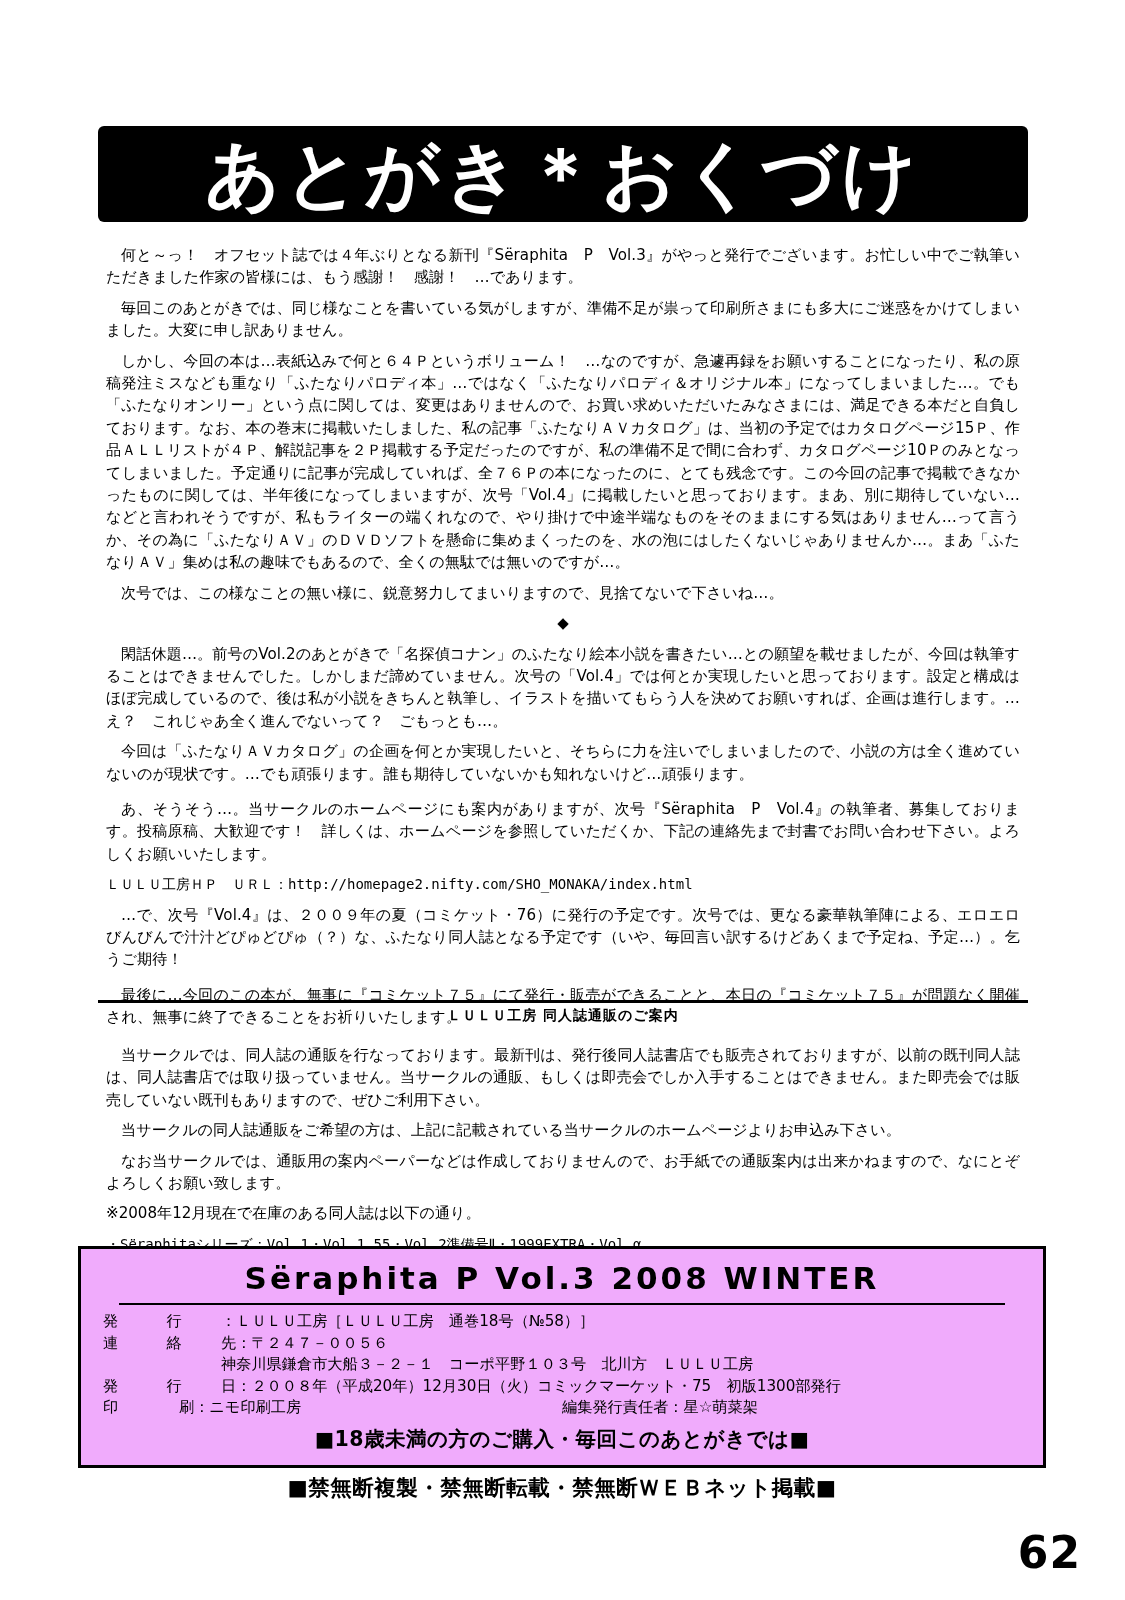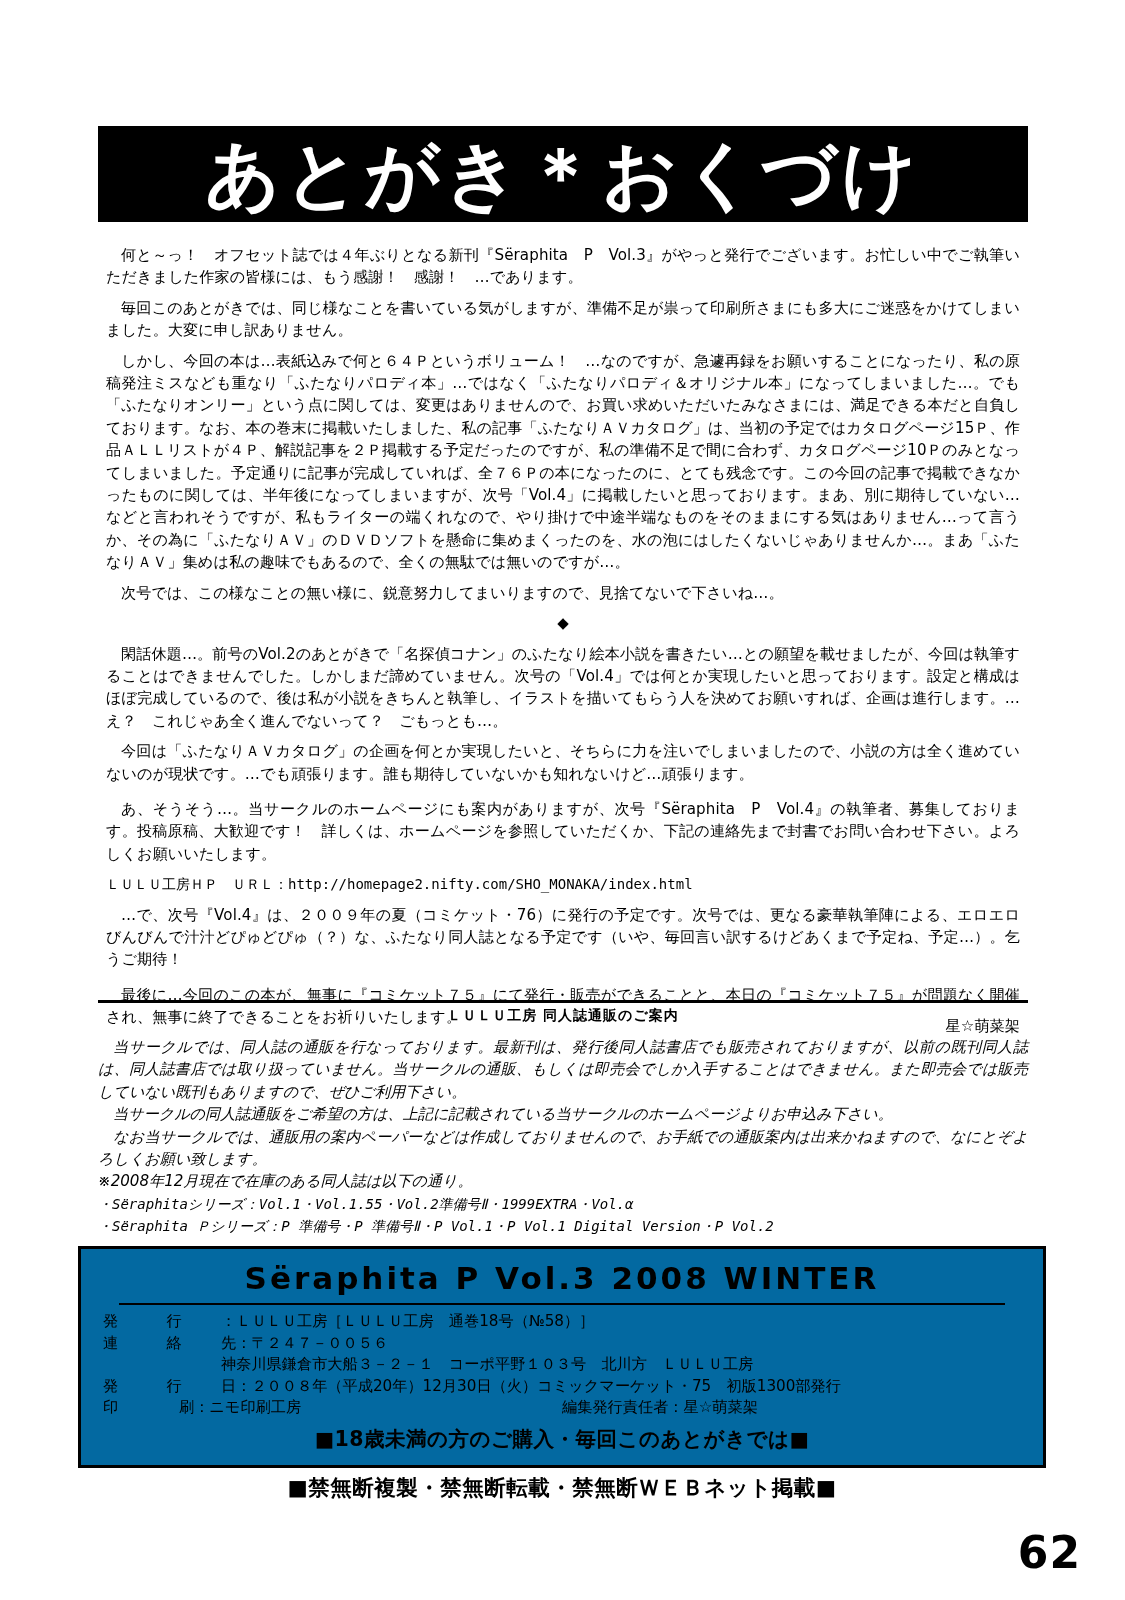--- a/index.html
+++ b/index.html
@@ -25,20 +25,21 @@
   .banner {
     position: absolute;
     left: 98px;
     top: 126px;
     width: 930px;
     height: 96px;
     background: #000000;
     display: flex;
     align-items: center;
     justify-content: center;
+    border-radius: 6px;
   }
   .banner-text {
     color: #ffffff;
     font-family: "DejaVu Sans", "Liberation Sans", sans-serif;
     font-size: 74px;
     font-weight: bold;
     letter-spacing: 4px;
     line-height: 1;
     white-space: nowrap;
   }
@@ -91,42 +92,41 @@
   .lulu-body {
     position: absolute;
     left: 98px;
     top: 1036px;
     width: 930px;
     font-size: 15.1px;
     line-height: 22.4px;
     text-align: justify;
   }
   .lulu-body p {
-    margin: 0;
+    margin: 8px;
     text-indent: 1em;
-    font-style: italic;
   }
   .lulu-body p.noindent {
     text-indent: 0;
   }
   .mono {
     font-family: "DejaVu Sans Mono", "Liberation Mono", monospace;
     font-size: 14px;
     letter-spacing: 0px;
   }
   
   .colophon {
     position: absolute;
     left: 78px;
     top: 1246px;
     width: 968px;
     height: 222px;
     border: 3px solid #000;
     box-sizing: border-box;
-    background: #0369a1;
+    background: #f0abfc;
   }
   .colophon-title {
     text-align: center;
     font-size: 31px;
     font-weight: bold;
     letter-spacing: 3px;
     margin-top: 11px;
     white-space: nowrap;
   }
   .colo-rule {
@@ -196,21 +196,20 @@
     <p>毎回このあとがきでは、同じ様なことを書いている気がしますが、準備不足が祟って印刷所さまにも多大にご迷惑をかけてしまいました。大変に申し訳ありません。</p>
     <p>しかし、今回の本は…表紙込みで何と６４Ｐというボリューム！　…なのですが、急遽再録をお願いすることになったり、私の原稿発注ミスなども重なり「ふたなりパロディ本」…ではなく「ふたなりパロディ＆オリジナル本」になってしまいました…。でも「ふたなりオンリー」という点に関しては、変更はありませんので、お買い求めいただいたみなさまには、満足できる本だと自負しております。なお、本の巻末に掲載いたしました、私の記事「ふたなりＡＶカタログ」は、当初の予定ではカタログページ15Ｐ、作品ＡＬＬリストが４Ｐ、解説記事を２Ｐ掲載する予定だったのですが、私の準備不足で間に合わず、カタログページ10Ｐのみとなってしまいました。予定通りに記事が完成していれば、全７６Ｐの本になったのに、とても残念です。この今回の記事で掲載できなかったものに関しては、半年後になってしまいますが、次号「Vol.4」に掲載したいと思っております。まあ、別に期待していない…などと言われそうですが、私もライターの端くれなので、やり掛けで中途半端なものをそのままにする気はありません…って言うか、その為に「ふたなりＡＶ」のＤＶＤソフトを懸命に集めまくったのを、水の泡にはしたくないじゃありませんか…。まあ「ふたなりＡＶ」集めは私の趣味でもあるので、全くの無駄では無いのですが…。</p>
     <p>次号では、この様なことの無い様に、鋭意努力してまいりますので、見捨てないで下さいね…。</p>
     <p class="diamond noindent">◆</p>
     <p>閑話休題…。前号のVol.2のあとがきで「名探偵コナン」のふたなり絵本小説を書きたい…との願望を載せましたが、今回は執筆することはできませんでした。しかしまだ諦めていません。次号の「Vol.4」では何とか実現したいと思っております。設定と構成はほぼ完成しているので、後は私が小説をきちんと執筆し、イラストを描いてもらう人を決めてお願いすれば、企画は進行します。…え？　これじゃあ全く進んでないって？　ごもっとも…。</p>
     <p>今回は「ふたなりＡＶカタログ」の企画を何とか実現したいと、そちらに力を注いでしまいましたので、小説の方は全く進めていないのが現状です。…でも頑張ります。誰も期待していないかも知れないけど…頑張ります。</p>
     <p class="gap">あ、そうそう…。当サークルのホームページにも案内がありますが、次号『Sёraphita　P　Vol.4』の執筆者、募集しております。投稿原稿、大歓迎です！　詳しくは、ホームページを参照していただくか、下記の連絡先まで封書でお問い合わせ下さい。よろしくお願いいたします。</p>
     <p class="noindent mono">ＬＵＬＵ工房ＨＰ　ＵＲＬ：http://homepage2.nifty.com/SHO_MONAKA/index.html</p>
     <p>…で、次号『Vol.4』は、２００９年の夏（コミケット・76）に発行の予定です。次号では、更なる豪華執筆陣による、エロエロびんびんで汁汁どぴゅどぴゅ（？）な、ふたなり同人誌となる予定です（いや、毎回言い訳するけどあくまで予定ね、予定…）。乞うご期待！</p>
     <p class="gap">最後に…今回のこの本が、無事に『コミケット７５』にて発行・販売ができることと、本日の『コミケット７５』が問題なく開催され、無事に終了できることをお祈りいたします。</p>
-    <p class="noindent" style="text-align:right;margin-top:-22px;">星☆萌菜架</p>
   </div>
 
   <div class="rule" id="rule1"></div>
 
   <div class="lulu-head">ＬＵＬＵ工房 同人誌通販のご案内</div>
   <div class="lulu-body">
     <p>当サークルでは、同人誌の通販を行なっております。最新刊は、発行後同人誌書店でも販売されておりますが、以前の既刊同人誌は、同人誌書店では取り扱っていません。当サークルの通販、もしくは即売会でしか入手することはできません。また即売会では販売していない既刊もありますので、ぜひご利用下さい。</p>
     <p>当サークルの同人誌通販をご希望の方は、上記に記載されている当サークルのホームページよりお申込み下さい。</p>
     <p>なお当サークルでは、通販用の案内ペーパーなどは作成しておりませんので、お手紙での通販案内は出来かねますので、なにとぞよろしくお願い致します。</p>
     <p class="noindent">※2008年12月現在で在庫のある同人誌は以下の通り。</p>

